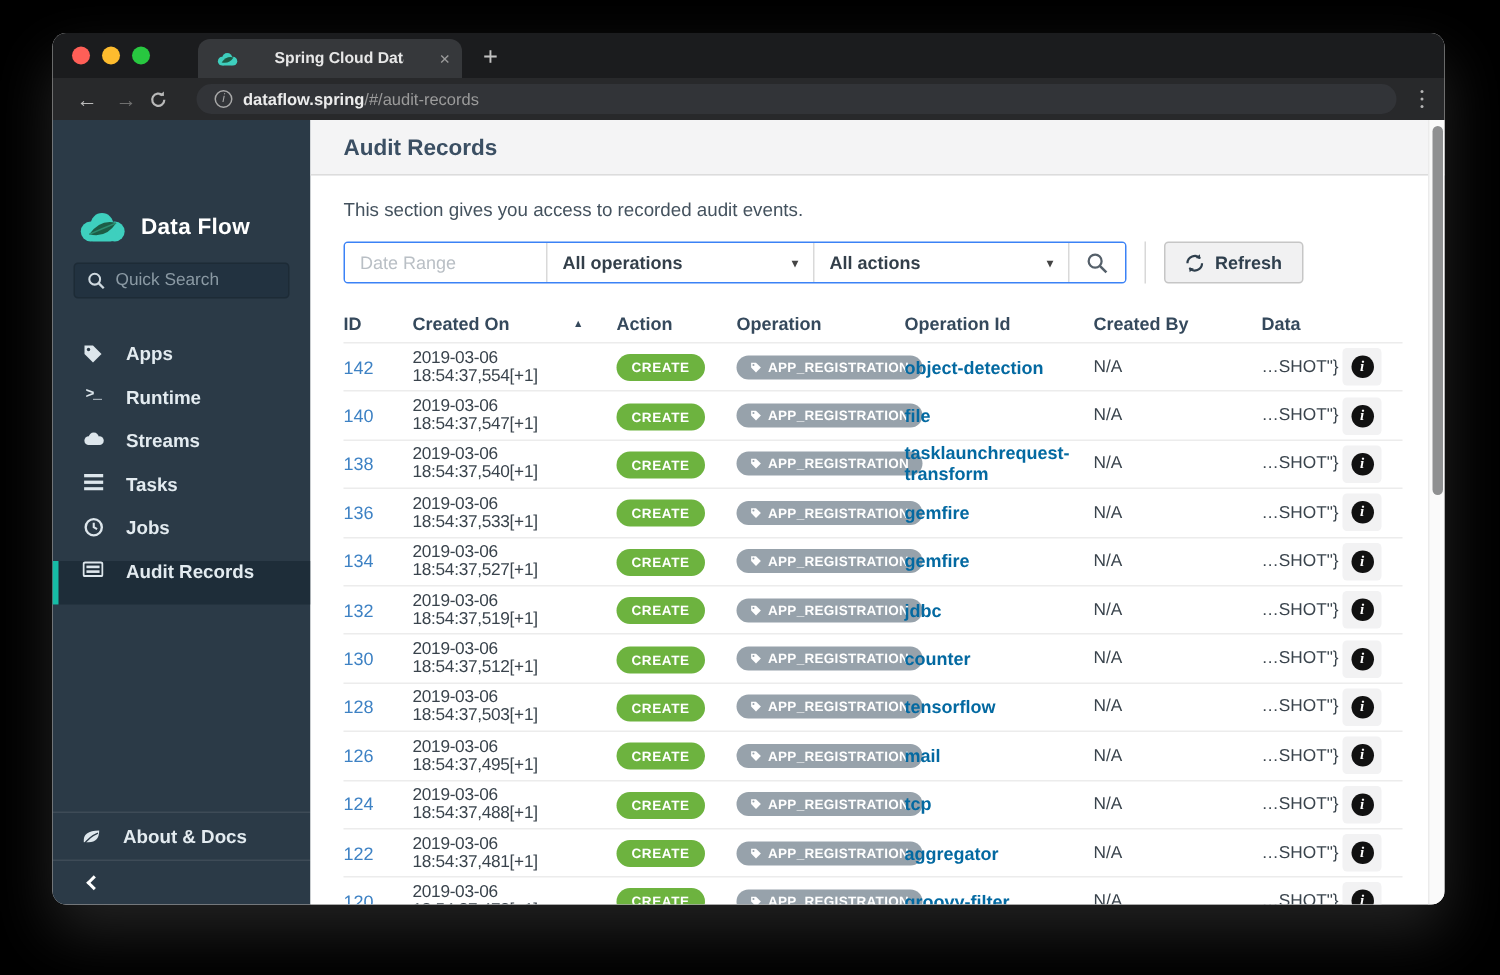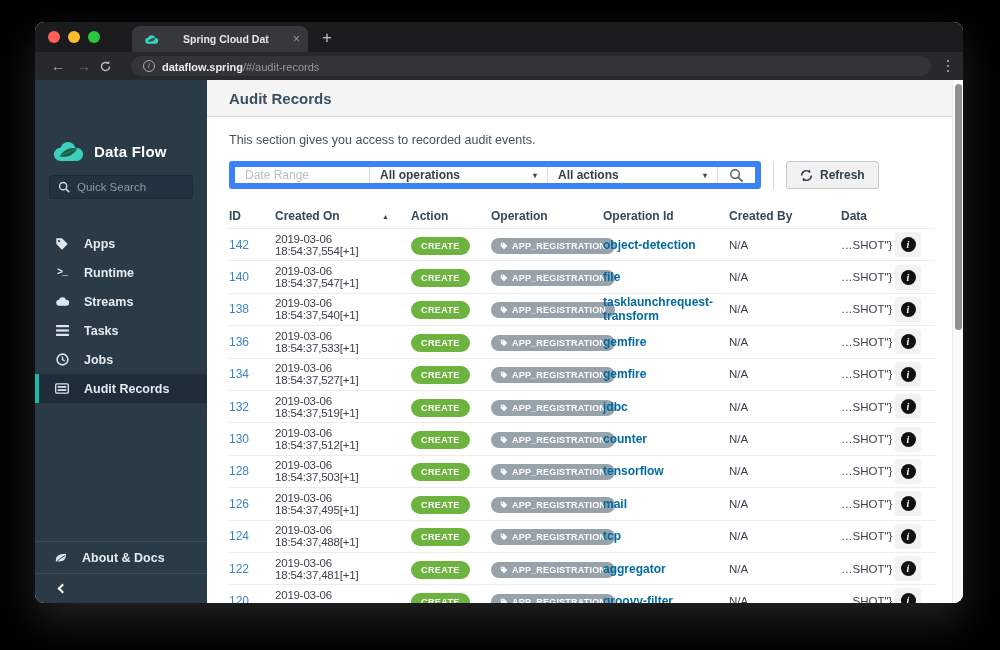--- a/index.html
+++ b/index.html
@@ -37,42 +37,42 @@
 
   .sidebar { width:172px; background:#2b3a47; display:flex; flex-direction:column; flex:none; color:#e3ebf0; }
   .brand-row { display:flex; align-items:center; gap:9px; padding:12px 14px 8px 16px;margin-top:48px; }
   .brand-name { color:#fff; font-size:15px; font-weight:bold; letter-spacing:.2px; }
   .qsearch { margin:4px 14px 14px 14px; height:24px; background:#223240; border:1px solid #1d2b36;
              border-radius:3px; display:flex; align-items:center; padding:0 8px; gap:7px; }
   .qsearch input { background:transparent; border:none; outline:none; color:#cfd9df; font-size:11.5px; width:100%;
                    font-family:"Liberation Sans", sans-serif; }
   .qsearch input::placeholder { color:#8b9aa4; }
   .nav { margin-top:16px; }
-  .nav-item { height:29px; display:flex; align-items:center; gap:14px; padding-left:19px;
+  .nav-item { height:29px; display:flex; align-items:flex-start; gap:14px; padding-left:19px;
               font-size:12.5px; font-weight:bold; color:#e3ebf0; cursor:pointer; }
   .nav-item .nicon { width:16px; display:flex; justify-content:center; align-items:center; flex:none; }
   .nav-item.active { background:#1e2d39; border-left:4px solid #16bca5; padding-left:15px; }
   .term-glyph { font-family:"Liberation Mono", monospace; font-size:10px; font-weight:bold; color:#dde6ec; letter-spacing:-1px; }
   .side-footer { margin-top:auto; }
   .foot-item { height:32px; display:flex; align-items:center; gap:14px; padding-left:19px;
                border-top:1px solid rgba(255,255,255,.09); font-size:12.5px; font-weight:bold; cursor:pointer; }
   .collapse-row { height:30px; display:flex; align-items:center; padding-left:24px;
                   border-top:1px solid rgba(255,255,255,.09); cursor:pointer; }
   .chev-left { width:7px; height:7px; border-left:2.5px solid #fff; border-bottom:2.5px solid #fff;
                transform:rotate(45deg); }
 
   .main { flex:1; background:#fff; position:relative; display:flex; flex-direction:column; min-width:0; overflow:hidden; }
   .page-header { height:37px; background:#f4f4f5; border-bottom:1px solid #dcdcdc; display:flex;
                  align-items:center; padding-left:22px; flex:none; }
   .page-title { color:#3b4f63; font-size:15px; font-weight:bold; }
   .content { padding:10px 28px 0 22px; flex:1; min-height:0; }
   .desc { color:#44525e; font-size:12.5px; margin:6px 0 14px; }
 
   .filter-row { display:flex; align-items:center; height:28px; }
-  .filter-group { display:flex; align-items:stretch; border:6px solid #3b82f6; border-radius:3px;
+  .filter-group { display:flex; align-items:stretch; border:1px solid #3b82f6; border-radius:3px;
                   height:28px; background:#fff; overflow:hidden; }
   .f-date { width:134px; border:none; outline:none; padding:0 10px; font-size:12px; color:#333;
             font-family:"Liberation Sans", sans-serif; }
   .f-date::placeholder { color:#b9bfc5; }
   .f-select { display:flex; align-items:center; justify-content:space-between; width:178px; padding:0 10px;
               border-left:1px solid #d9d9d9; font-size:12px; font-weight:bold; color:#333f4a; cursor:pointer; }
   .f-select.actions { width:170px; }
   .caret { font-size:8px; color:#444; }
   .f-search { width:38px; border-left:1px solid #d9d9d9; display:flex; align-items:center; justify-content:center; cursor:pointer; background:#fff; }
   .v-div { width:1px; height:28px; background:#d8d8d8; margin:0 12px; }

